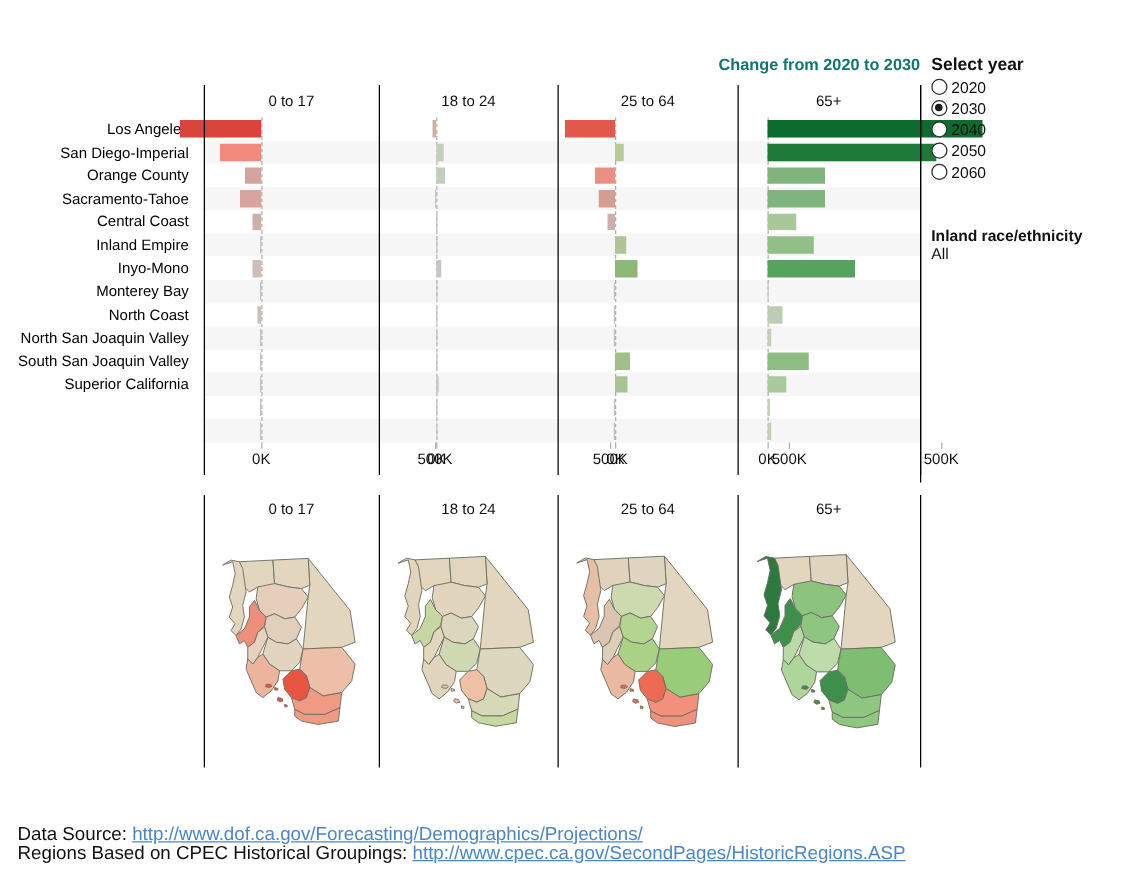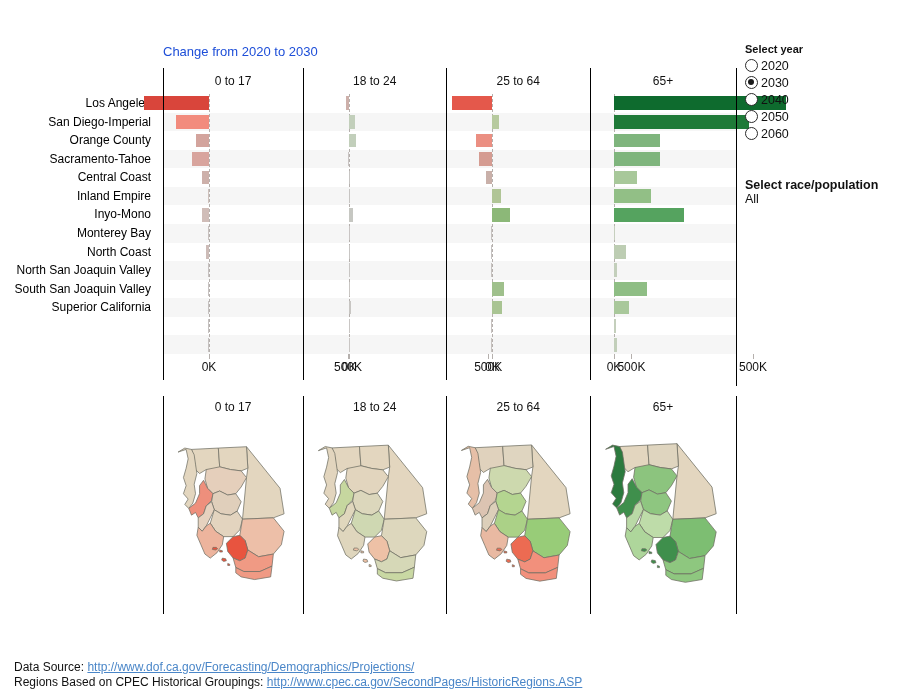--- a/index.html
+++ b/index.html
@@ -14,21 +14,21 @@
   .root{position:relative;width:900px;height:700px;}
 
   .viz-title{
     position:absolute;left:10px;top:10px;
     font-size:14.5px;font-weight:bold;color:#4a6fa5;
     letter-spacing:0.1px;
   }
 
   .subtitle{
     position:absolute;left:163px;top:44px;width:573px;
-    text-align:left;font-size:13px;font-weight:normal;color:#1d4ed8;
+    text-align:right;font-size:13px;font-weight:bold;color:#0f766e;
   }
 
   
   .bar-block{position:absolute;left:0;top:68px;width:900px;height:320px;}
 
   .panel-headers{position:absolute;left:163px;top:0;width:573px;height:26px;}
   .panel-head{
     position:absolute;top:6px;text-align:center;font-size:12px;color:#111;
   }
 
@@ -55,21 +55,21 @@
     position:absolute;top:0;width:1px;height:260px;
     background:repeating-linear-gradient(to bottom,#b5b0ad 0 3px,transparent 3px 5px);
   }
 
   .axis{position:absolute;top:286px;height:30px;}
   .tick{position:absolute;top:0;width:1px;height:5px;background:#b5b0ad;}
   .ticklabel{position:absolute;top:6px;font-size:12px;color:#111;transform:translateX(-50%);text-align:center;}
 
   
   .legend{position:absolute;left:745px;top:43px;width:150px;}
-  .legend-title{font-size:11px;font-weight:bold;color:#111;margin-bottom:2px;}
+  .legend-title{font-size:14px;font-weight:bold;color:#111;margin-bottom:2px;}
   .radio-row{display:flex;align-items:center;height:17px;}
   .radio{
     width:13px;height:13px;border-radius:50%;
     border:1.4px solid #2b2b2b;background:#fff;box-sizing:border-box;
     position:relative;flex:0 0 auto;
   }
   .radio.sel::after{
     content:"";position:absolute;left:2.2px;top:2.2px;
     width:6.2px;height:6.2px;border-radius:50%;background:#1a1a1a;
   }
@@ -81,21 +81,21 @@
 
   
   .map-block{position:absolute;left:0;top:396px;width:900px;height:225px;}
   .map-headers{position:absolute;left:163px;top:0;width:573px;height:24px;}
   .map-head{position:absolute;top:4px;text-align:center;font-size:12px;color:#111;}
   .map-vsep{position:absolute;top:0;width:1px;height:218px;background:#000;}
   .mapwrap{position:absolute;top:28px;height:185px;}
   .mapwrap svg{display:block;}
 
   
-  .footer{position:absolute;left:14px;top:660px;font-size:12px;color:#111;line-height:15px;}
+  .footer{position:absolute;left:14px;top:660px;font-size:15px;color:#111;line-height:15px;}
   .footer a{color:#4a86c8;text-decoration:underline;}
 </style>
 </head>
 <body>
 
 <div class="root">
 
   <div class="subtitle">Change from 2020 to 2030</div>
 
   <div class="bar-block">
@@ -379,21 +379,21 @@
         </div>
         <div class="radio-row">
           <div class="radio"></div>
           <div class="radio-label">2050</div>
         </div>
         <div class="radio-row">
           <div class="radio"></div>
           <div class="radio-label">2060</div>
         </div>
       </div>
-    <div class="legend-title2">Select race/population</div>
+    <div class="legend-title2">Inland race/ethnicity</div>
     <div class="legend-val">All</div>
   </div>
 
   <div class="map-block">
     <div class="map-headers" id="mapHeaders">
         <div class="map-head" style="left: 0px; width: 140.2px;">0 to 17</div>
         <div class="map-head" style="left: 140.2px; width: 143.2px;">18 to 24</div>
         <div class="map-head" style="left: 283.4px; width: 143.6px;">25 to 64</div>
         <div class="map-head" style="left: 427px; width: 146px;">65+</div>
       </div>

